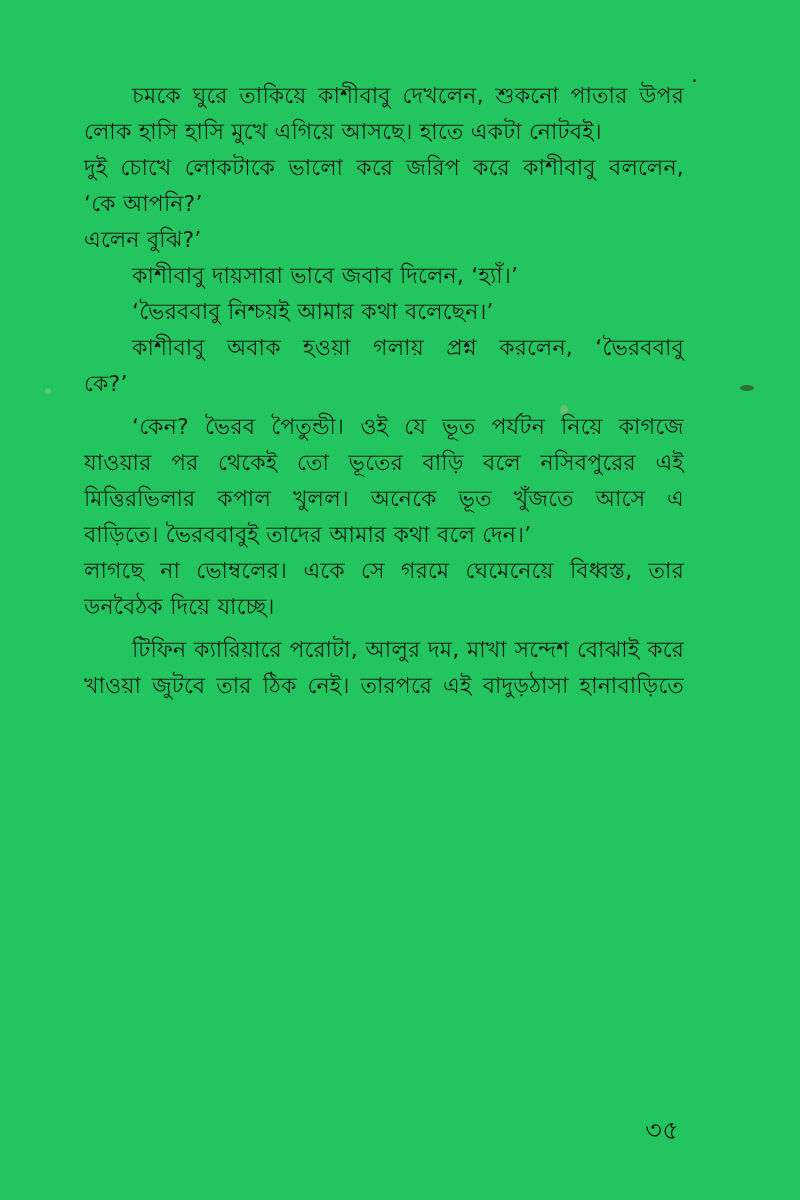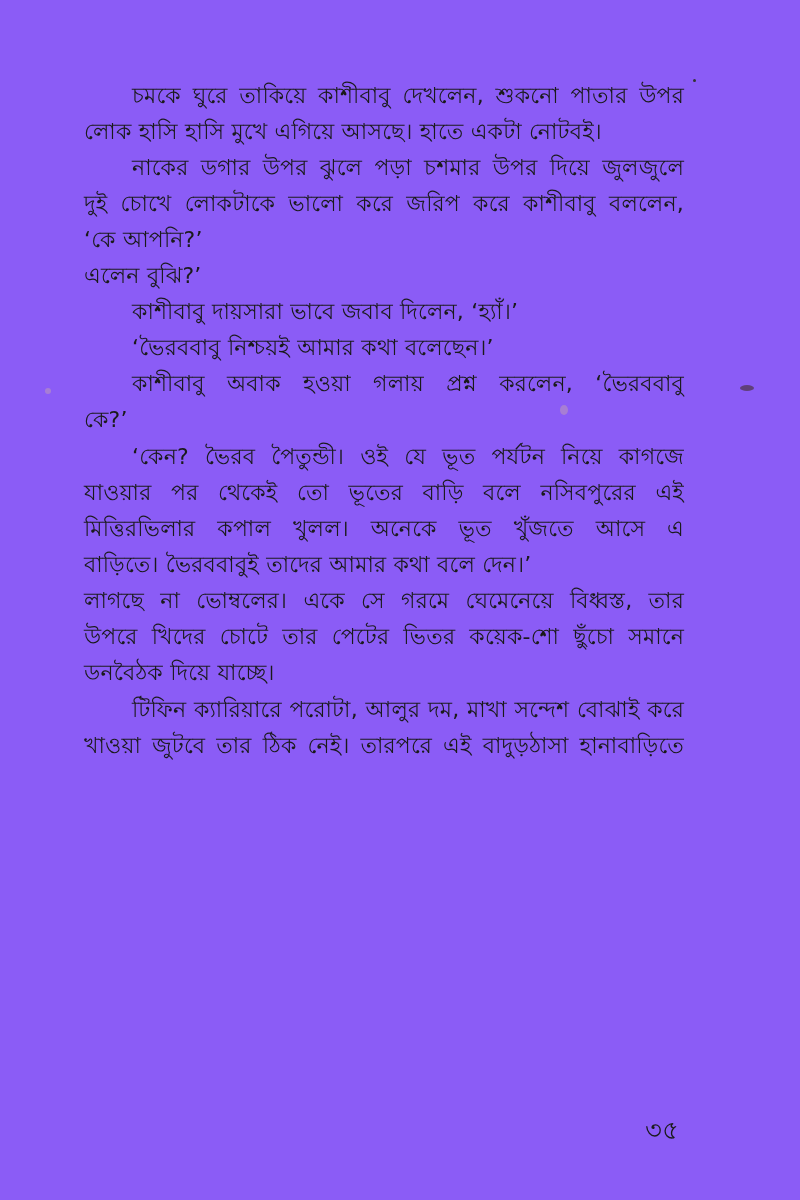--- a/index.html
+++ b/index.html
@@ -14,21 +14,21 @@
       overflow: hidden;
       font-family: "DejaVu Sans", "Liberation Sans", sans-serif;
       color: #1a1a1a;
     }
     .page {
       position: absolute;
       left: 0;
       top: 0;
       width: 800px;
       height: 1200px;
-      background: #8b5cf6;
+      background: #22c55e;
     }
     .text-block {
       position: absolute;
       left: 84px;
       top: 78px;
       width: 600px;
     }
     .line {
       height: 36px;
       line-height: 36px;
@@ -37,21 +37,21 @@
       letter-spacing: 0.2px;
     }
     .line.justify {
       text-align: justify;
       text-align-last: justify;
     }
     .line.indent {
       padding-left: 48px;
     }
     .line.gap-before {
-      margin-top: 1px;
+      margin-top: 7px;
     }
     .page-number {
       position: absolute;
       left: 645px;
       top: 1115px;
       font-size: 26px;
       line-height: 30px;
     }
     .speck {
       position: absolute;
@@ -69,33 +69,31 @@
 
 <div class="page">
   <div class="stain" style="left:740px;top:385px;width:14px;height:6px;background:rgba(60,40,20,0.55);"></div>
   <div class="stain" style="left:45px;top:388px;width:6px;height:6px;"></div>
   <div class="stain" style="left:560px;top:405px;width:8px;height:10px;"></div>
   <div class="speck" style="left:693px;top:79px;width:3px;height:3px;"></div>
 
   <div class="text-block">
     <div class="line indent justify">চমকে ঘুরে তাকিয়ে কাশীবাবু দেখলেন, শুকনো পাতার উপর</div>
     <div class="line">লোক হাসি হাসি মুখে এগিয়ে আসছে। হাতে একটা নোটবই।</div>
-    <div class="line indent justify">নাকের ডগার উপর ঝুলে পড়া চশমার উপর দিয়ে জুলজুলে</div>
     <div class="line justify">দুই চোখে লোকটাকে ভালো করে জরিপ করে কাশীবাবু বললেন,</div>
     <div class="line">‘কে আপনি?’</div>
     <div class="line">এলেন বুঝি?’</div>
     <div class="line indent">কাশীবাবু দায়সারা ভাবে জবাব দিলেন, ‘হ্যাঁ।’</div>
     <div class="line indent">‘ভৈরববাবু নিশ্চয়ই আমার কথা বলেছেন।’</div>
     <div class="line indent justify">কাশীবাবু অবাক হওয়া গলায় প্রশ্ন করলেন, ‘ভৈরববাবু</div>
     <div class="line">কে?’</div>
     <div class="line indent justify gap-before">‘কেন? ভৈরব পৈতুন্ডী। ওই যে ভূত পর্যটন নিয়ে কাগজে</div>
     <div class="line justify">যাওয়ার পর থেকেই তো ভূতের বাড়ি বলে নসিবপুরের এই</div>
     <div class="line justify">মিত্তিরভিলার কপাল খুলল। অনেকে ভূত খুঁজতে আসে এ</div>
     <div class="line">বাড়িতে। ভৈরববাবুই তাদের আমার কথা বলে দেন।’</div>
     <div class="line justify">লাগছে না ভোম্বলের। একে সে গরমে ঘেমেনেয়ে বিধ্বস্ত, তার</div>
-    <div class="line justify">উপরে খিদের চোটে তার পেটের ভিতর কয়েক-শো ছুঁচো সমানে</div>
     <div class="line">ডনবৈঠক দিয়ে যাচ্ছে।</div>
     <div class="line indent justify gap-before">টিফিন ক্যারিয়ারে পরোটা, আলুর দম, মাখা সন্দেশ বোঝাই করে</div>
     <div class="line justify">খাওয়া জুটবে তার ঠিক নেই। তারপরে এই বাদুড়ঠাসা হানাবাড়িতে</div>
   </div>
 
   <div class="page-number">৩৫</div>
 </div>
 
 </body></html>

